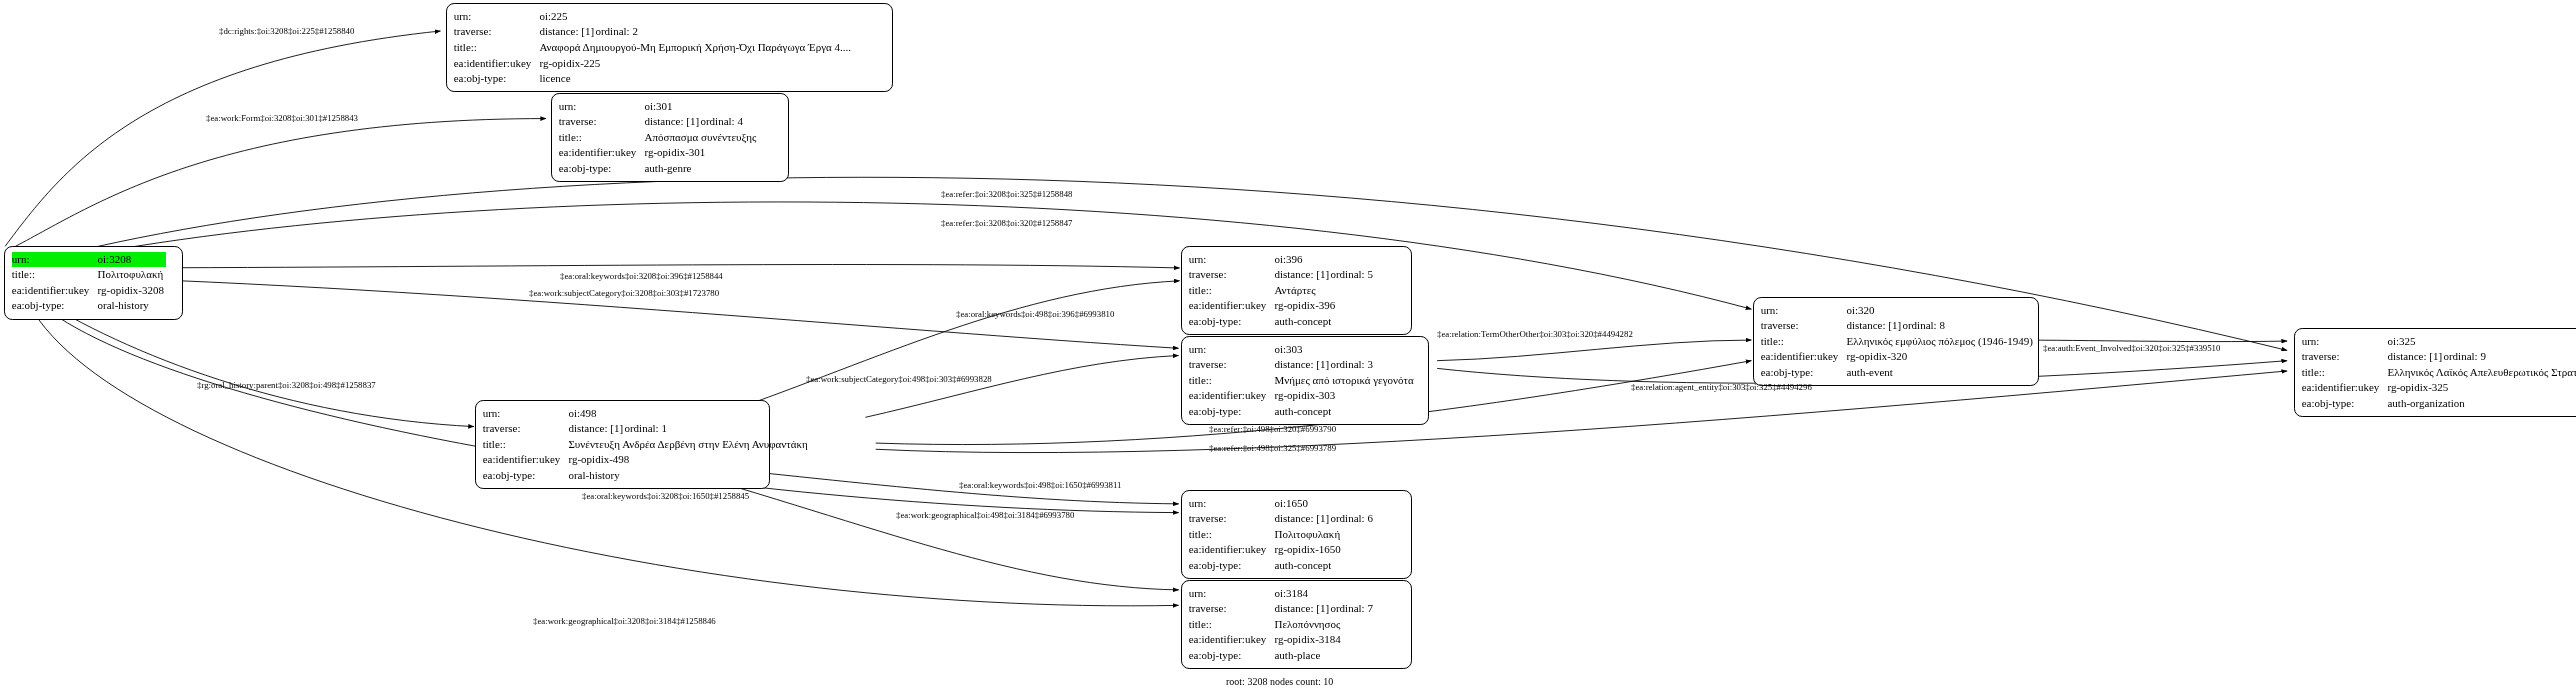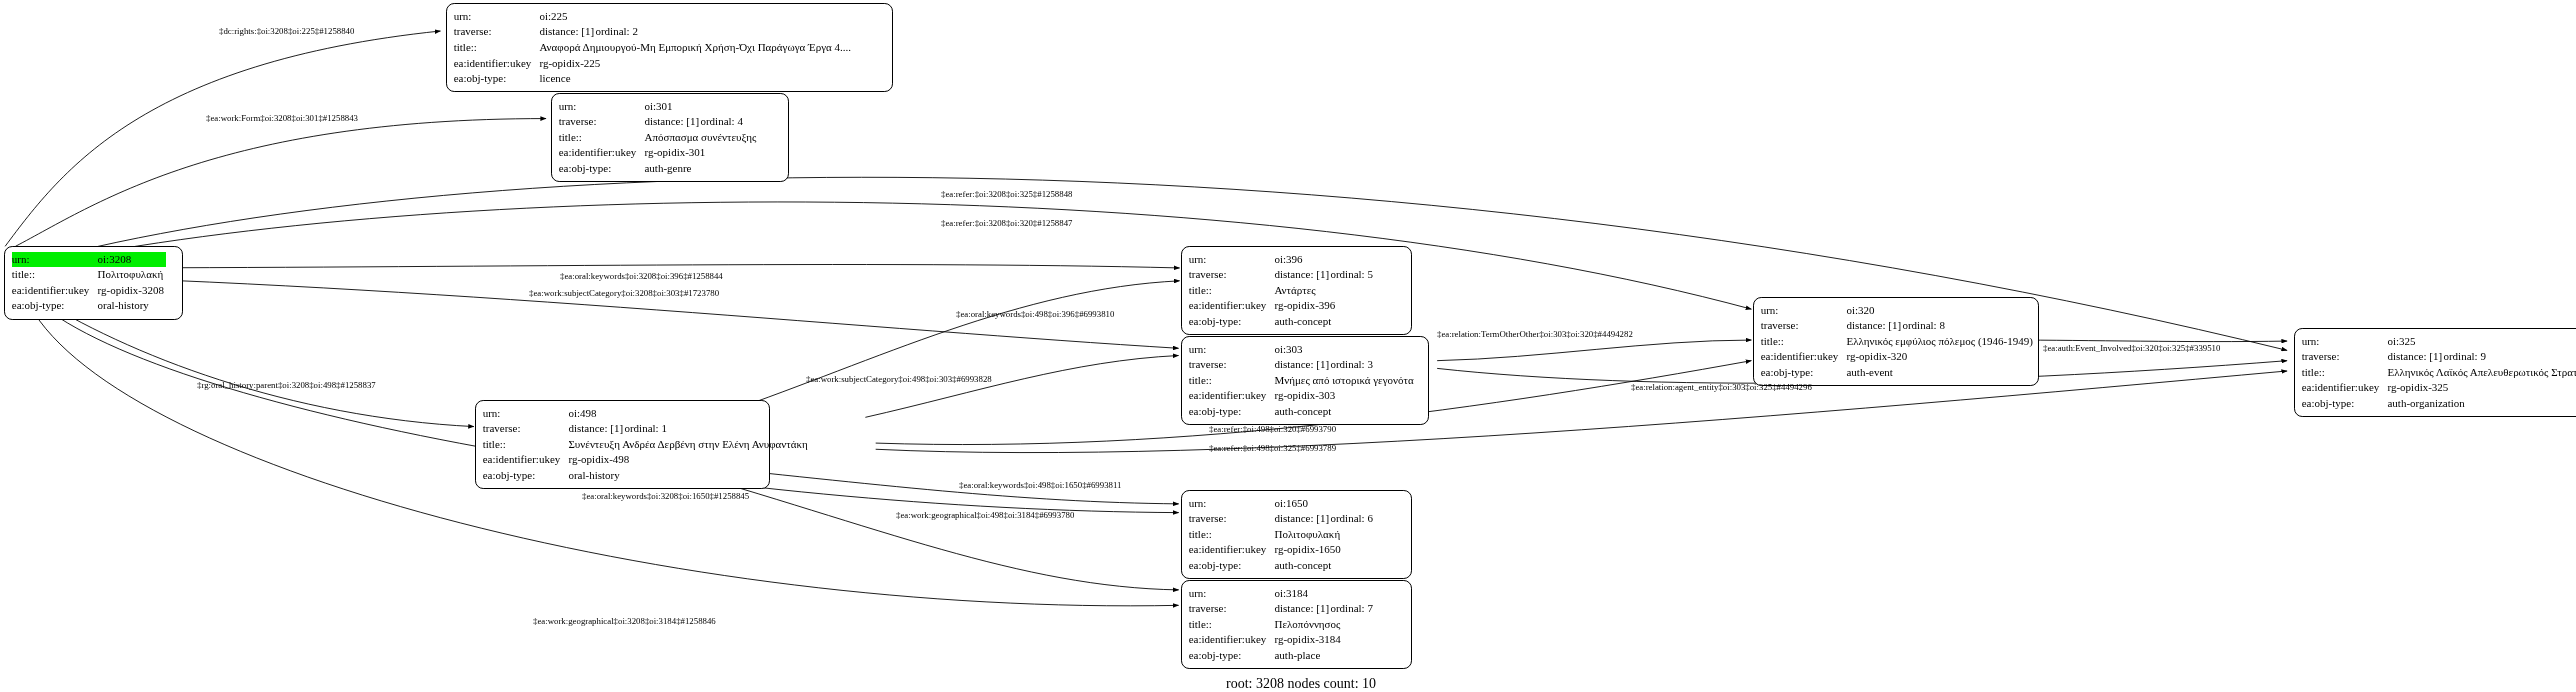--- a/index.html
+++ b/index.html
@@ -60,21 +60,21 @@
   .edge-label {
     position: absolute;
     font-size: 8.8px;
     line-height: 1;
     white-space: nowrap;
     color: #000000;
     background: transparent;
   }
   .caption {
     position: absolute;
-    font-size: 14px;
+    font-size: 10px;
     white-space: nowrap;
   }
 </style>
 </head>
 <body>
 
 <div id="canvas">
 
   <svg id="edge-layer" viewBox="0 0 5197 1345" width="2677" height="693">
     <defs>

